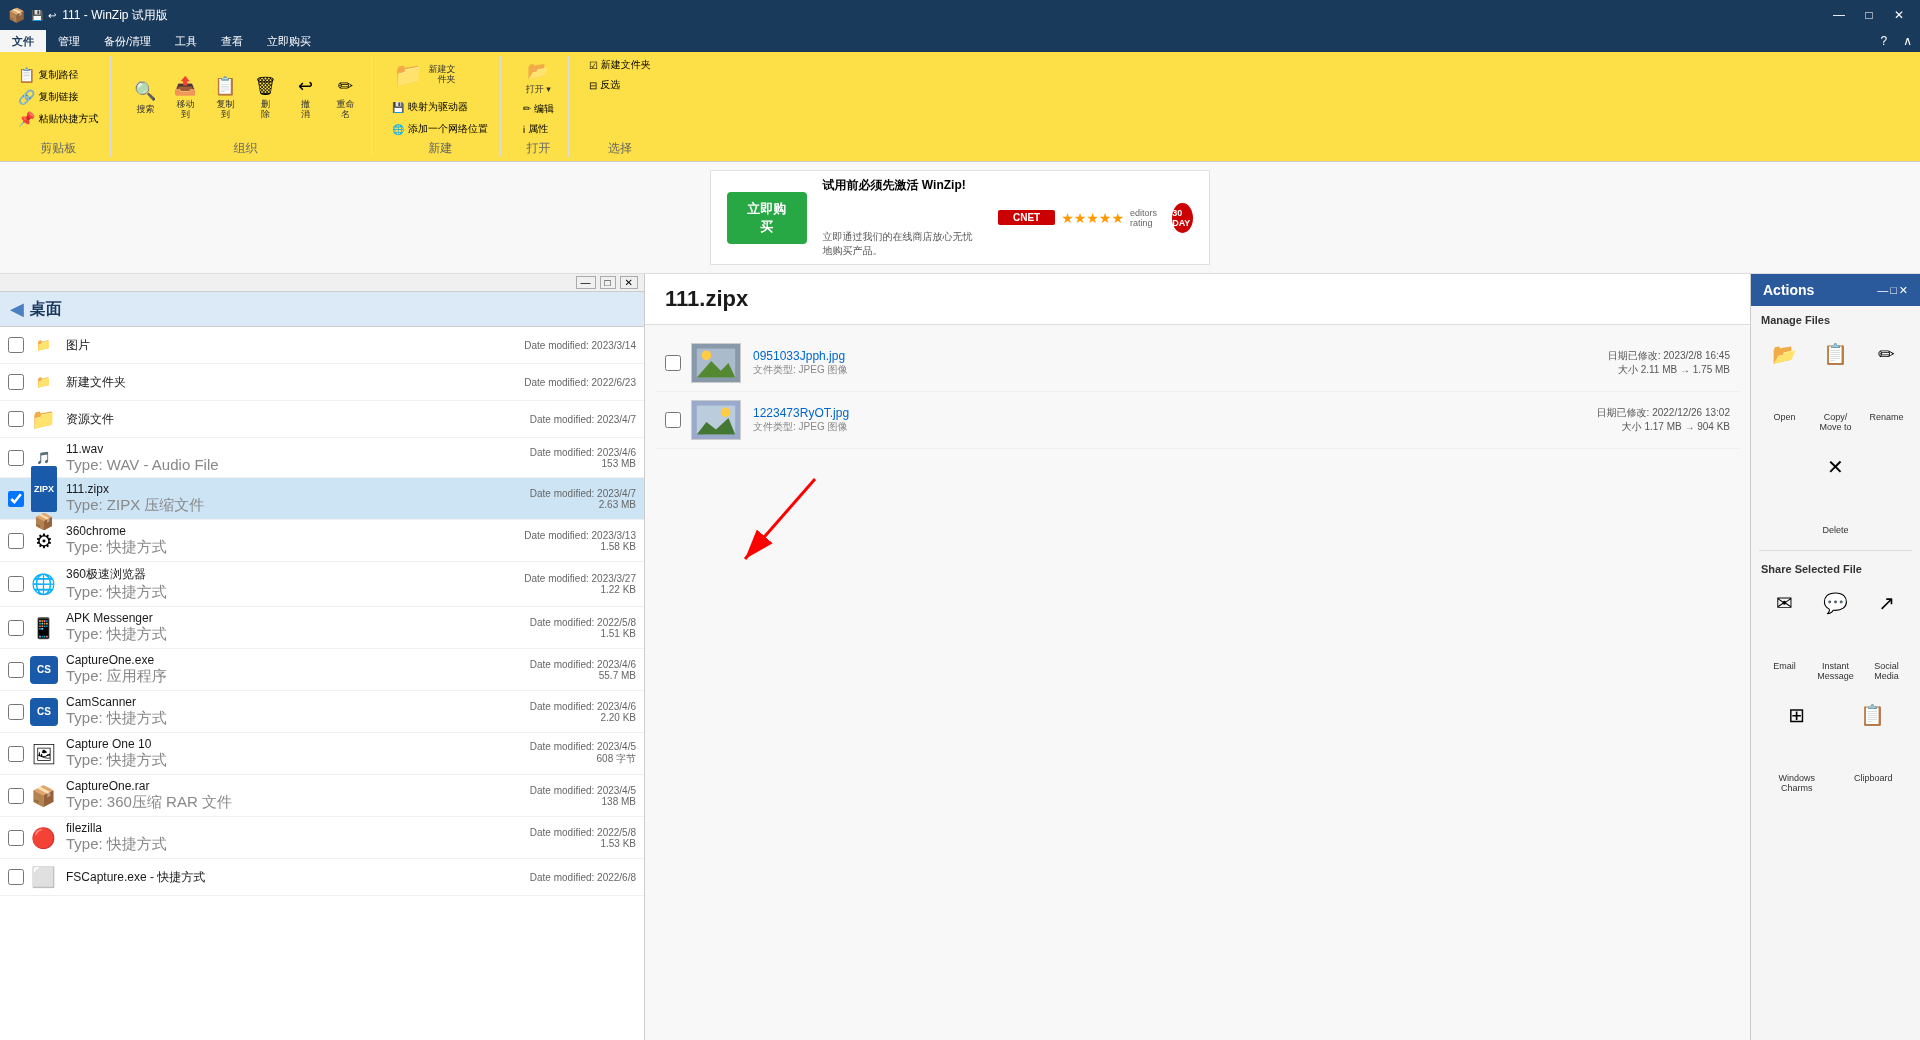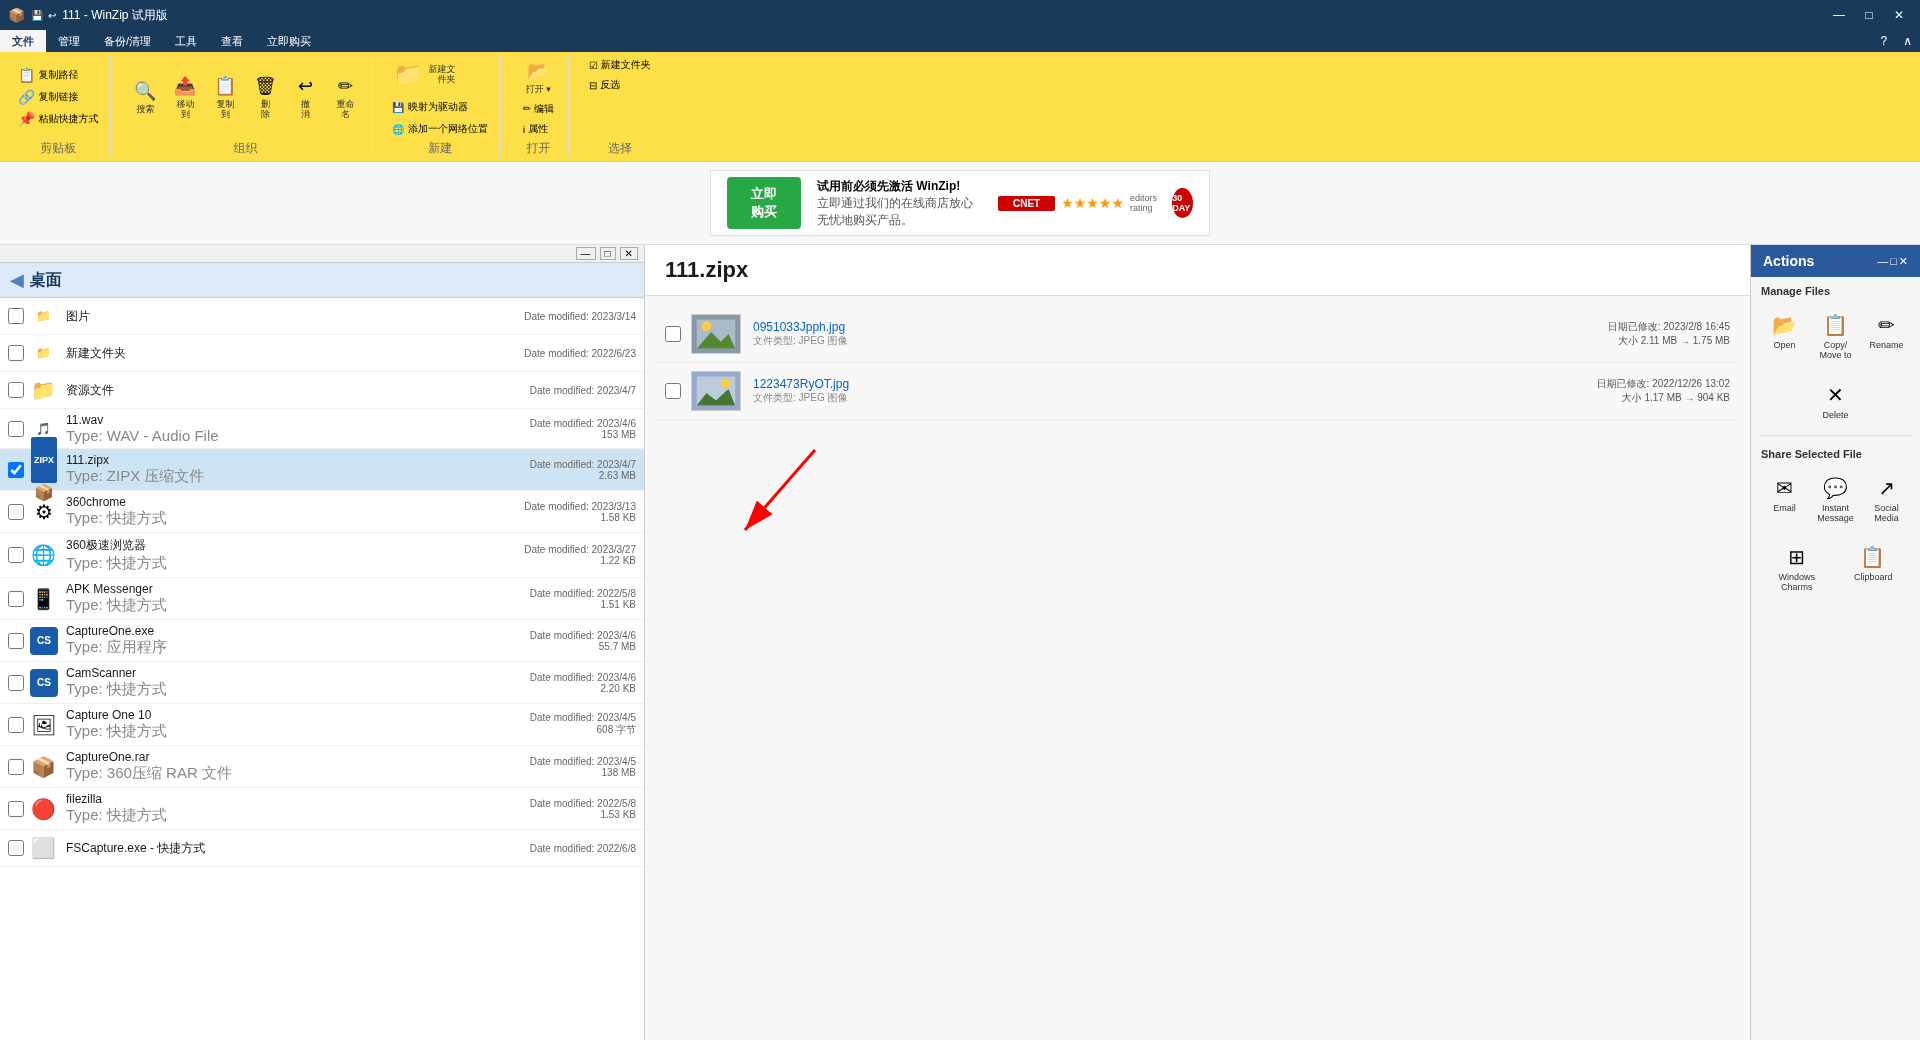--- a/index.html
+++ b/index.html
@@ -65,21 +65,21 @@
     .zip-file-type { font-size: 10px; color: #888; }
     .zip-file-meta { text-align: right; font-size: 10px; color: #555; }
 
     
     .actions-panel { width: 170px; background: #f5f5f5; border-left: 1px solid #ccc; display: flex; flex-direction: column; flex-shrink: 0; }
     .actions-header { background: #2a5a9c; color: white; padding: 8px 12px; font-size: 14px; font-weight: bold; display: flex; align-items: center; justify-content: space-between; }
     .actions-section-title { font-size: 11px; font-weight: bold; color: #333; padding: 8px 10px 4px; }
     .actions-btn-row { display: flex; justify-content: space-around; padding: 4px 8px; }
     .action-btn { display: flex; flex-direction: column; align-items: center; gap: 2px; cursor: pointer; padding: 6px 4px; border-radius: 3px; min-width: 44px; }
     .action-btn-icon { width: 28px; height: 28px; display: flex; align-items: center; justify-content: center; font-size: 20px; }
-    .action-btn-label { font-size: 9px; color: #333; text-align: center; line-height: 1.1; }
+    .action-btn-label { font-size: 9px; color: #333; text-align: center; line-height: 1.1; margin-top: 43px; }
     .actions-divider { height: 1px; background: #ddd; margin: 4px 8px; }
 
     
     .ad-banner { background: #fff; border: 1px solid #e0e0e0; margin: 4px auto; display: flex; align-items: center; justify-content: space-between; padding: 6px 16px; max-width: 500px; gap: 16px; }
     .ad-btn { background: #28a745; color: white; border: none; padding: 8px 20px; border-radius: 4px; cursor: pointer; font-size: 13px; font-weight: bold; }
     .icon-back { color: #4a7fc1; font-size: 18px; cursor: pointer; }
   </style>
 </head>
 <body>
 
@@ -215,21 +215,21 @@
       <div class="ribbon-group-label">选择</div>
     </div>
   </div>
 </div>
 
 <div style="background:#f8f8f8;border-bottom:1px solid #ddd;padding:4px;display:flex;justify-content:center;">
   <div class="ad-banner">
     <button class="ad-btn">立即购买</button>
     <div>
       <div style="font-weight:bold;font-size:12px;">试用前必须先激活 WinZip!</div>
-      <div style="font-size:12px;color:#555;">立即通过我们的在线商店放心无忧地购买产品。</div>
+      <div style="font-size:10px;color:#555;margin-top:36px;">立即通过我们的在线商店放心无忧地购买产品。</div>
     </div>
     <div style="display:flex;align-items:center;gap:6px;">
       <span style="background:#cc0000;color:white;padding:2px 15px;font-size:10px;border-radius:2px;font-weight:bold;">CNET</span>
       <span style="color:#f90;font-size:14px;">★★★★★</span>
       <span style="font-size:9px;color:#666;">editors rating</span>
       <div style="background:#cc0000;color:white;border-radius:50%;width:30px;height:30px;display:flex;align-items:center;justify-content:center;font-size:9px;font-weight:bold;">30 DAY</div>
     </div>
   </div>
 </div>
 

